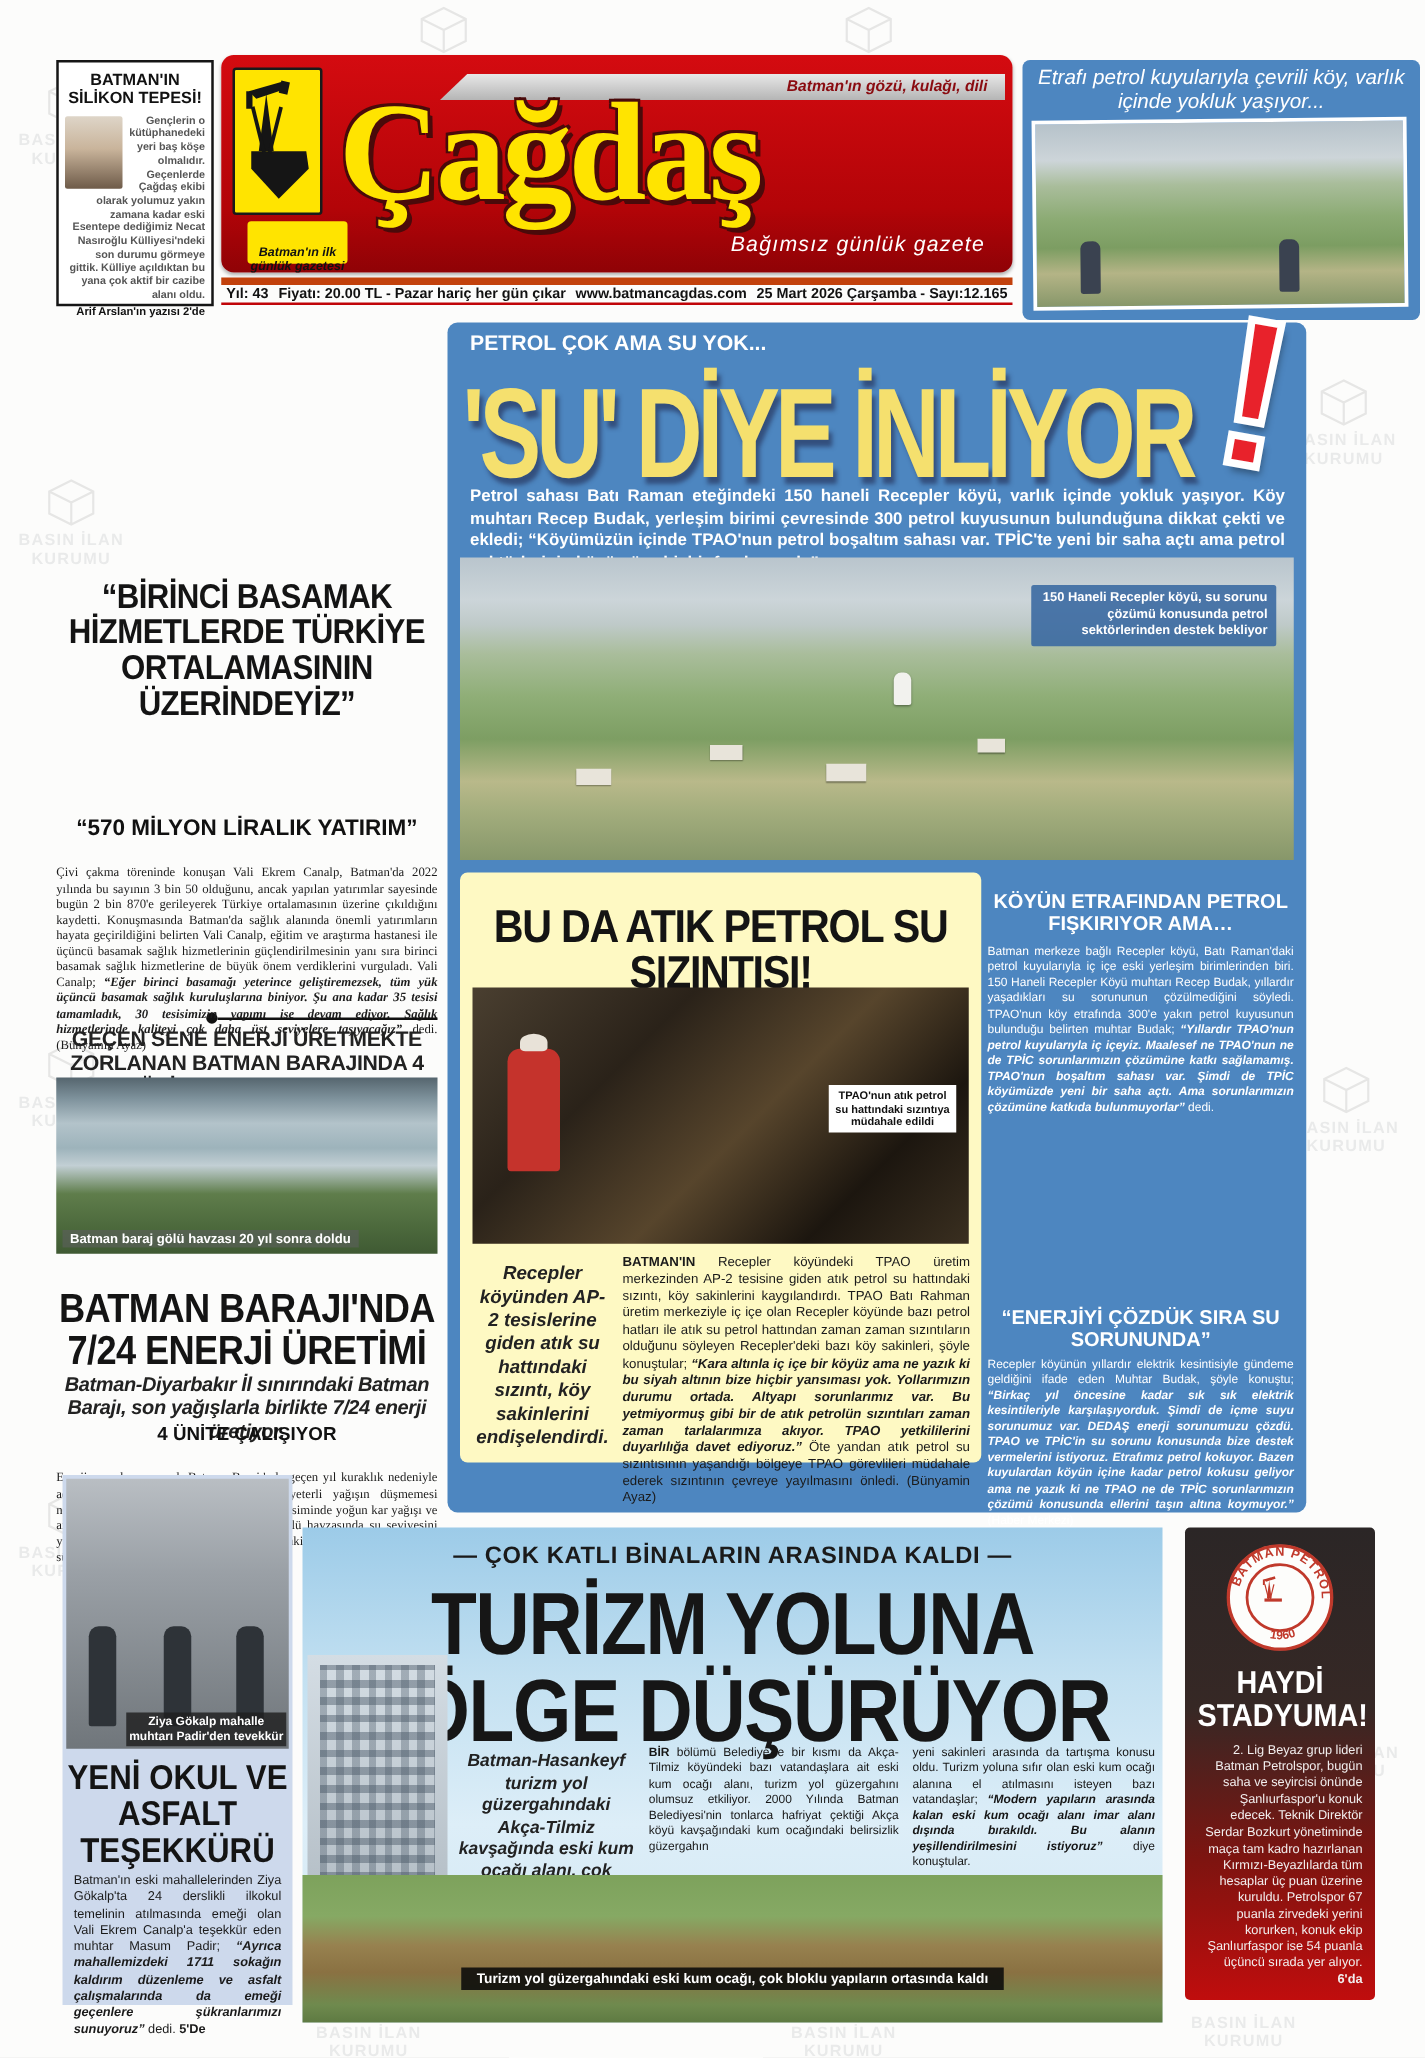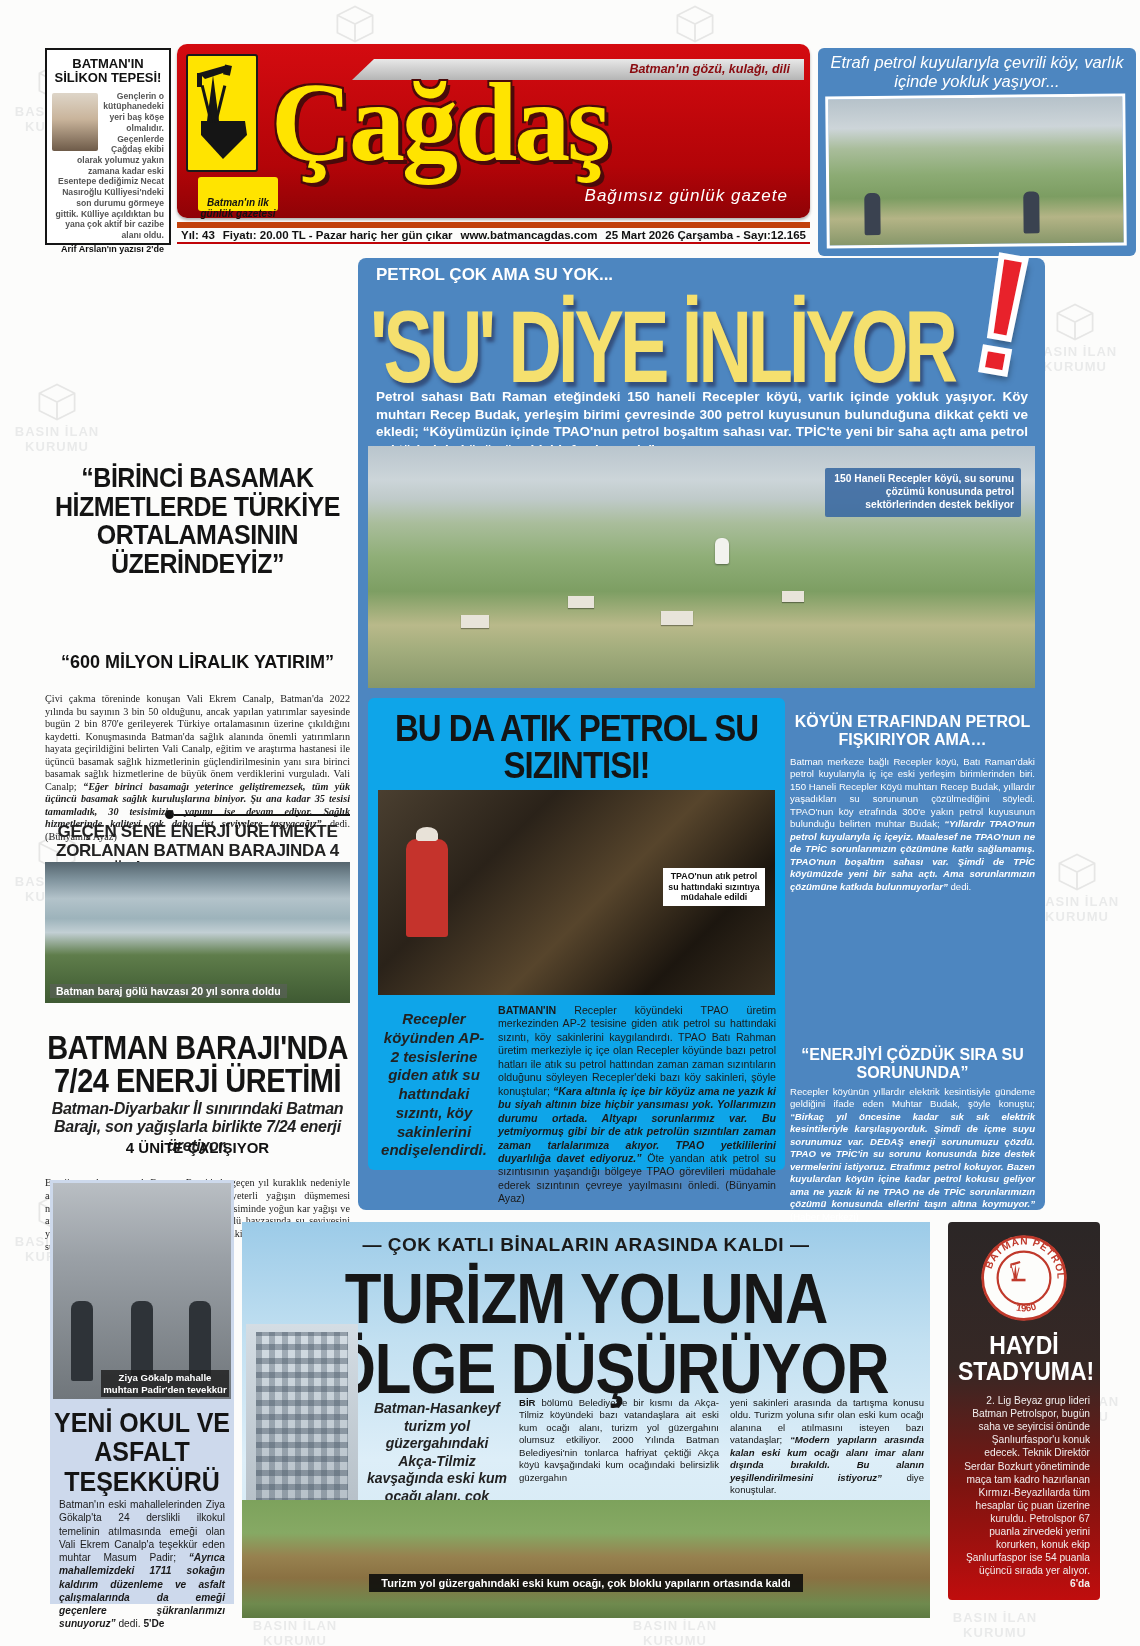--- a/index.html
+++ b/index.html
@@ -118,22 +118,22 @@
     font-weight:600; line-height:1.3; text-align:justify; }
   #mainphoto { position:absolute; left:10px; top:188px; width:667px; height:242px;
     background:linear-gradient(180deg,#b9c5cd 0%,#ccd5d9 14%,#bfcac9 22%,#a9bd9b 32%,#8fae77 46%,#7d9e63 60%,#b9b98a 74%,#a3ad7d 84%,#87976a 100%); }
   #mainphoto .tower { position:absolute; left:52%; top:38%; width:14px; height:26px; background:#f2f2ee;
     border-radius:6px 6px 2px 2px; box-shadow:0 1px 2px rgba(0,0,0,.4); }
   #mainphoto .house { position:absolute; background:#e8e4da; box-shadow:0 1px 1px rgba(0,0,0,.35); }
   #mainphoto .cap { position:absolute; right:14px; top:22px; width:196px; background:rgba(56,104,160,.88);
     color:#fff; font-size:10.3px; font-weight:bold; text-align:right; line-height:1.25; padding:5px 7px; border-radius:2px; }
 
   
-  #leakbox { position:absolute; left:10px; top:440px; width:417px; height:472px; background:#0ea5e9;
-    border-radius:6px; padding:8px 10px; }
+  #leakbox { position:absolute; left:10px; top:440px; width:417px; height:472px; background:#fef9c3;
+    border-radius:6px; padding:20px 10px; }
   #leakbox .hl { font-size:33px; font-weight:bold; color:#141414; text-align:center; line-height:1.0;
     letter-spacing:-1px; transform:scaleY(1.12); transform-origin:center top; margin-top:4px; }
   #leakbox .ph { position:absolute; left:10px; top:92px; width:397px; height:205px;
     background:linear-gradient(135deg,#4a3f30 0%,#2a2219 30%,#57452c 55%,#1c160f 78%,#3a2f20 100%); }
   #leakbox .ph .ff { position:absolute; left:7%; top:24%; width:42px; height:98px; background:#c5332c;
     border-radius:10px 10px 3px 3px; }
   #leakbox .ph .ff:before { content:""; position:absolute; left:10px; top:-12px; width:22px; height:14px;
     background:#e8e2d8; border-radius:50% 50% 20% 20%; }
   #leakbox .ph .cap { position:absolute; right:10px; top:78px; width:102px; background:#fff; color:#111;
     font-size:8.8px; font-weight:bold; text-align:center; line-height:1.2; padding:3px; }
@@ -314,21 +314,21 @@
     <div class="cap">Etrafı petrol kuyularıyla çevrili köy, varlık içinde yokluk yaşıyor...</div>
     <div class="ph">
       <span class="fig" style="left:12%"></span>
       <span class="fig" style="left:66%"></span>
     </div>
   </div>
 
   <div class="abs" id="bang">!</div>
 
   <div class="abs z" id="health-headline">“BİRİNCİ BASAMAK HİZMETLERDE TÜRKİYE ORTALAMASININ ÜZERİNDEYİZ”</div>
-  <div class="abs z" id="health-sub">“600 MİLYON LİRALIK YATIRIM”</div>
+  <div class="abs z" id="health-sub">“570 MİLYON LİRALIK YATIRIM”</div>
   <p class="abs z ji" id="health-body">
     <span>Çivi çakma töreninde konuşan Vali Ekrem Canalp, Batman'da 2022 yılında bu sayının 3 bin 50 olduğunu, ancak yapılan yatırımlar sayesinde bugün 2 bin 870'e gerileyerek Türkiye ortalamasının üzerine çıkıldığını kaydetti. Konuşmasında Batman'da sağlık alanında önemli yatırımların hayata geçirildiğini belirten Vali Canalp, eğitim ve araştırma hastanesi ile üçüncü basamak sağlık hizmetlerinin güçlendirilmesinin yanı sıra birinci basamak sağlık hizmetlerine de büyük önem verdiklerini vurguladı. Vali Canalp;</span>
     <span class="bq">“Eğer birinci basamağı yeterince geliştiremezsek, tüm yük üçüncü basamak sağlık kuruluşlarına biniyor. Şu ana kadar 35 tesisi tamamladık, 30 tesisimizin yapımı ise devam ediyor. Sağlık hizmetlerinde kaliteyi çok daha üst seviyelere taşıyacağız”</span>
     <span>dedi. (Bünyamin Ayaz)</span>
   </p>
 
   <div class="abs" id="divider1">
       <span class="dot"></span>
       <span class="ln"></span>
     </div>

